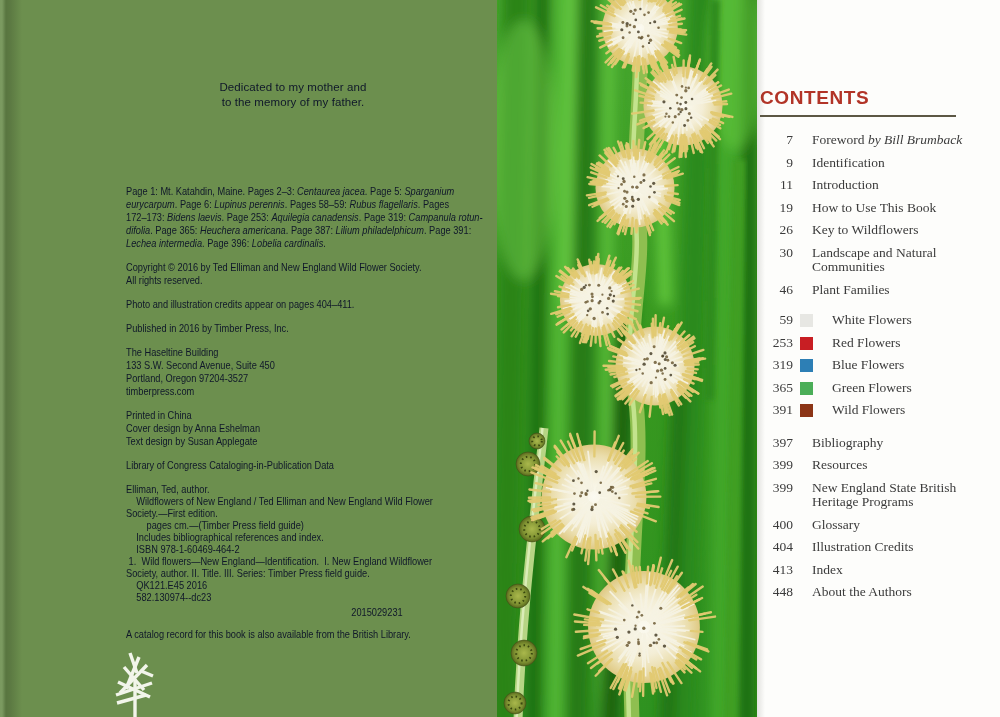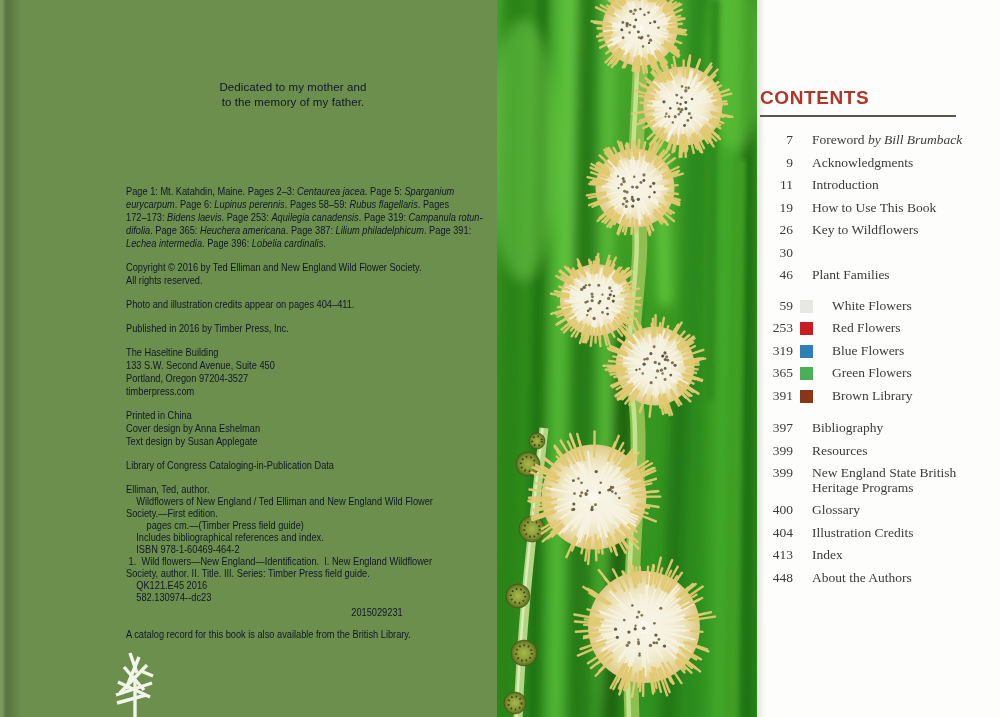--- a/index.html
+++ b/index.html
@@ -1407,36 +1407,37 @@
     <div class="gutter-r"></div>
     <h1 class="toc-title" id="tocTitle" style="color: rgb(178, 52, 39);">CONTENTS</h1>
     <div class="toc-rule" id="tocRule" style="background: rgb(92, 87, 68);"></div>
     <div class="toc-group" id="tocFront">
         <div class="toc-row">
           <span class="toc-num">7</span>
           <span class="toc-label">Foreword<em> by Bill Brumback</em></span>
         </div>
         <div class="toc-row">
           <span class="toc-num">9</span>
-          <span class="toc-label">Acknowledgments</span>
+          <span class="toc-label">Identification</span>
         </div>
         <div class="toc-row">
           <span class="toc-num">11</span>
           <span class="toc-label">Introduction</span>
         </div>
         <div class="toc-row">
           <span class="toc-num">19</span>
           <span class="toc-label">How to Use This Book</span>
         </div>
         <div class="toc-row">
           <span class="toc-num">26</span>
           <span class="toc-label">Key to Wildflowers</span>
         </div>
         <div class="toc-row">
           <span class="toc-num">30</span>
+          <span class="toc-label">Landscape and Natural Communities</span>
         </div>
         <div class="toc-row">
           <span class="toc-num">46</span>
           <span class="toc-label">Plant Families</span>
         </div>
       </div>
     <div class="toc-group" id="tocColors">
         <div class="toc-row">
           <span class="toc-num">59</span>
           <span class="toc-swatch" style="background: rgb(231, 231, 227);"></span>
@@ -1453,21 +1454,21 @@
           <span class="toc-label">Blue Flowers</span>
         </div>
         <div class="toc-row">
           <span class="toc-num">365</span>
           <span class="toc-swatch" style="background: rgb(75, 174, 88);"></span>
           <span class="toc-label">Green Flowers</span>
         </div>
         <div class="toc-row">
           <span class="toc-num">391</span>
           <span class="toc-swatch" style="background: rgb(140, 53, 22);"></span>
-          <span class="toc-label">Brown Library</span>
+          <span class="toc-label">Wild Flowers</span>
         </div>
       </div>
     <div class="toc-group back" id="tocBack">
         <div class="toc-row">
           <span class="toc-num">397</span>
           <span class="toc-label">Bibliography</span>
         </div>
         <div class="toc-row">
           <span class="toc-num">399</span>
           <span class="toc-label">Resources</span>

